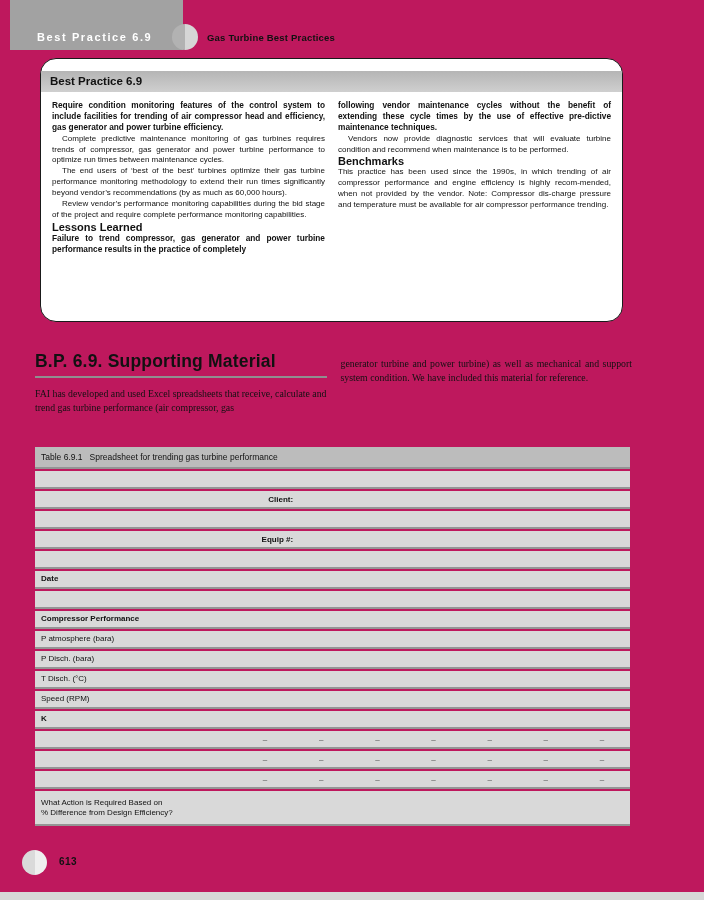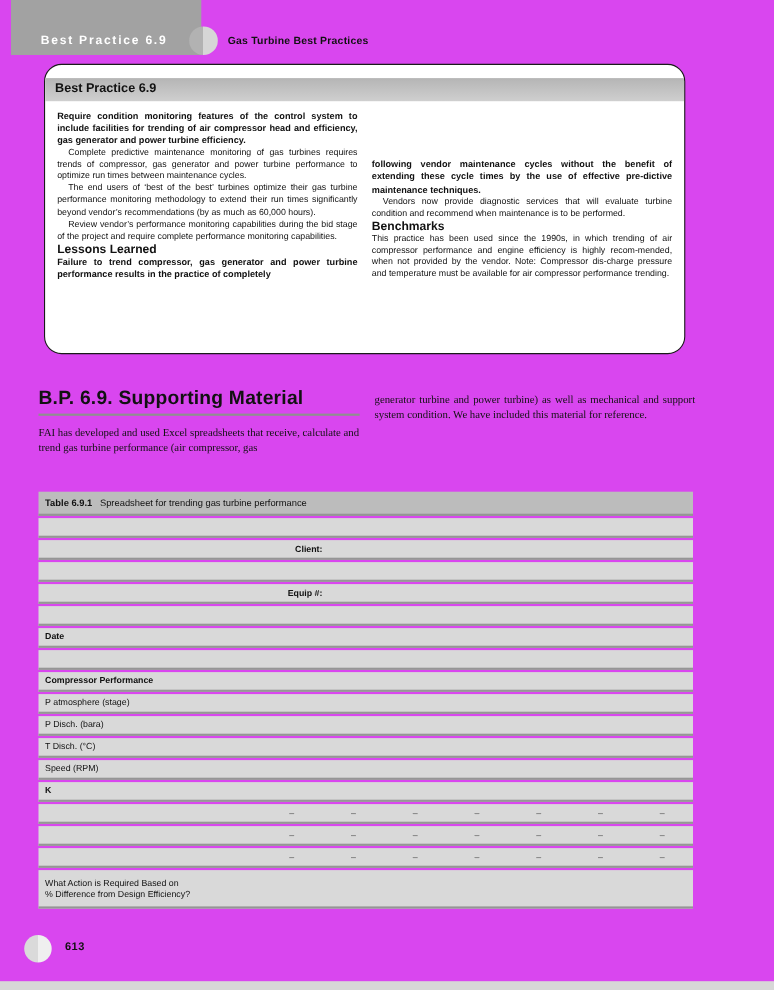--- a/index.html
+++ b/index.html
@@ -1,53 +1,53 @@
 <!DOCTYPE html>
 <html><head>
 <meta charset="utf-8">
 <style>
   html,body{margin:0;padding:0;background:#ffffff;}
-  .page{position:relative;width:704px;height:900px;background:#d946ef;overflow:hidden;
+  .page{position:relative;width:704px;height:900px;background:#be185d;overflow:hidden;
         font-family:"Liberation Sans",sans-serif;color:#111;}
 
   
   .tab{position:absolute;left:10px;top:0;width:173px;height:50px;background:#a2a2a2;}
   .tab-label{position:absolute;left:37px;top:31px;color:#ffffff;font-weight:bold;
              font-size:11px;letter-spacing:1.6px;}
   .tab-circle{position:absolute;left:172px;top:24px;width:26px;height:26px;border-radius:50%;
               background:linear-gradient(90deg,#b2b2b2 50%,#d6d6d6 50%);}
   .book-title{position:absolute;left:207px;top:32px;font-size:9.5px;font-weight:bold;letter-spacing:.2px;}
 
   
   .bp-box{position:absolute;left:40px;top:58px;width:583px;height:264px;box-sizing:border-box;
           border:1.5px solid #1a1a1a;border-radius:16px;background:#fff;overflow:hidden;}
   .bp-titlebar{margin-top:12px;height:21px;line-height:21px;padding-left:9px;
                background:linear-gradient(180deg,#b5b5b5,#cfcfcf);
                font-size:11.5px;font-weight:bold;}
-  .bp-cols{display:flex;gap:13px;padding:8px 11px 0 11px;align-items:flex-end;}
+  .bp-cols{display:flex;gap:13px;padding:8px 11px 0 11px;}
   .bp-col{flex:1;font-size:8px;line-height:10.9px;text-align:justify;}
   .bp-col p{margin:0;}
   .bp-lead{font-weight:bold;font-size:8.3px;line-height:11.2px;}
   .bp-ind{text-indent:10px;}
   .bp-h3{font-size:11px;font-weight:bold;margin:8px 0 1px 0;text-align:left;line-height:12px;}
 
   
   .support{position:absolute;left:35px;top:351px;width:597px;display:flex;gap:14px;}
   .support-col{flex:1;}
   .support-h2{font-size:17.5px;font-weight:bold;margin:0 0 4px 0;letter-spacing:.2px;}
   .support-rule{height:2px;background:#8f8f8f;margin:0 0 9px 0;}
   .serif{font-family:"Liberation Serif",serif;font-size:9.8px;line-height:13.6px;
          text-align:justify;margin:0;}
   .support-col.right{padding-top:6px;}
 
   
   .datatable{position:absolute;left:35px;top:447px;width:595px;font-size:8px;}
   .t-caption{height:20px;line-height:20px;background:#bcbcbc;border-bottom:2px solid #949494;
              margin-bottom:2px;padding-left:6px;font-size:8.5px;}
-  .t-caption .cap-label{font-weight:bold;}
+  .t-caption .cap-label{font-weight:normal;}
   .t-caption .cap-text{margin-left:7px;}
   .t-row{display:flex;align-items:center;min-height:16px;background:#d9d9d9;
          border-bottom:2px solid #959595;margin-bottom:2px;}
   .t-row--tall{min-height:29px;padding:2px 0;}
   .t-label{width:202px;box-sizing:border-box;padding-left:6px;line-height:10px;}
   .t-label.b{font-weight:bold;}
   .t-cell{flex:1;text-align:center;color:#4c4c4c;}
   .t-cell.b{font-weight:bold;color:#111;}
   .t-cell.left{text-align:right;}
 
@@ -177,21 +177,21 @@
           <div class="t-label b">Compressor Performance</div>
           <div class="t-cell"></div>
           <div class="t-cell"></div>
           <div class="t-cell"></div>
           <div class="t-cell"></div>
           <div class="t-cell"></div>
           <div class="t-cell"></div>
           <div class="t-cell"></div>
         </div>
         <div class="t-row">
-          <div class="t-label">P atmosphere (stage)</div>
+          <div class="t-label">P atmosphere (bara)</div>
           <div class="t-cell"></div>
           <div class="t-cell"></div>
           <div class="t-cell"></div>
           <div class="t-cell"></div>
           <div class="t-cell"></div>
           <div class="t-cell"></div>
           <div class="t-cell"></div>
         </div>
         <div class="t-row">
           <div class="t-label">P Disch. (bara)</div>

